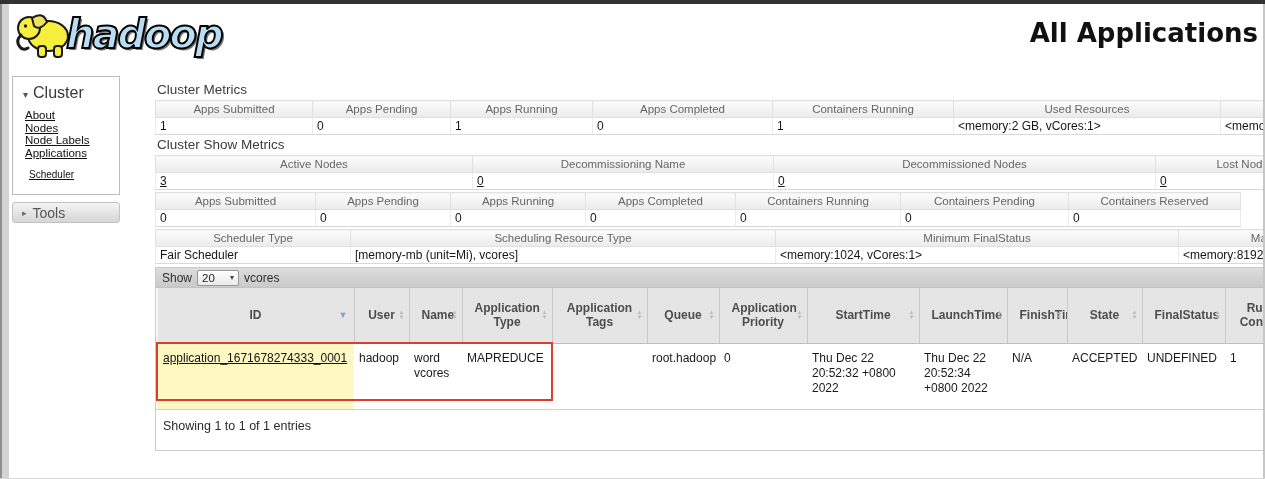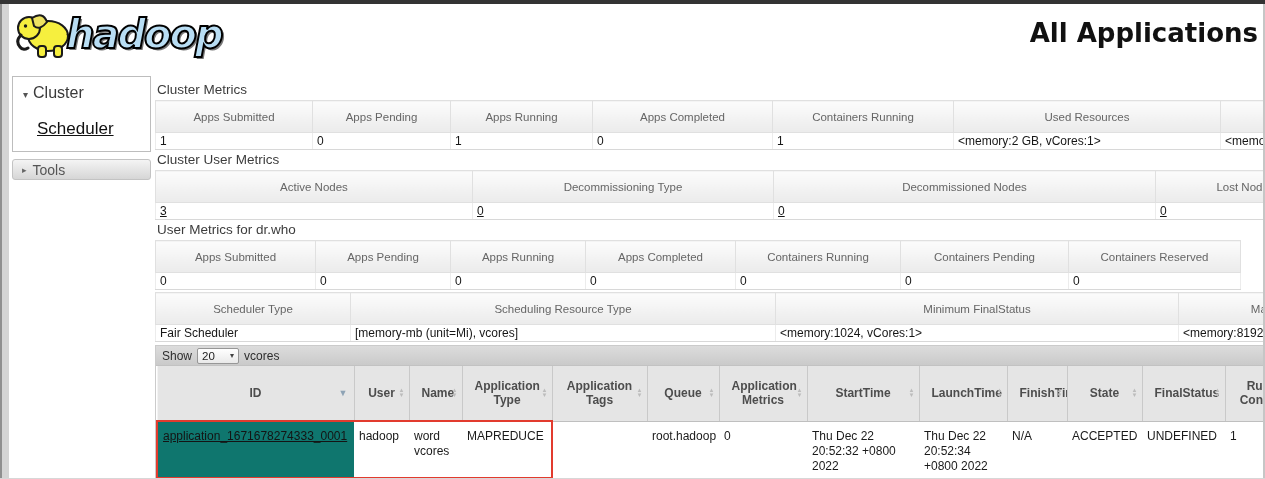--- a/index.html
+++ b/index.html
@@ -24,44 +24,44 @@
     text-shadow:2px 2px 0 #777;
     margin-left:-6px;
   }
   .page-title {
     position:absolute; right:7px; top:18px;
     font-family:"DejaVu Sans",sans-serif; font-weight:bold;
     font-size:26px; color:#111; white-space:nowrap;
   }
 
   
-  .sidebar { position:absolute; left:12px; top:76px; width:139px; z-index:5;}
+  .sidebar { position:absolute; left:12px; top:76px; width:108px; z-index:5;}
   .nav-box { border:1px solid #bdbdbd; background:#fff; padding:5px 6px 12px 8px; }
   .nav-title { font-size:16px; color:#3a3a3a; margin:2px 0 7px 2px; }
   .nav-title .tri { font-size:10px; color:#555; margin-right:5px; }
   .sidebar ul { list-style:none; }
   .sidebar a { color:#101010; text-decoration:underline; }
   .nav-main { font-size:11.5px; line-height:12.5px; margin-left:4px;}
   .nav-sub  { font-size:11px;  line-height:11.5px; margin:3px 0 0 22px; }
-  .nav-scheduler { display:inline-block; font-size:17px; margin:10px 0 0 16px; color:#101010; text-decoration:underline;}
+  .nav-scheduler { display:inline-block; font-size:10px; margin:10px 0 0 8px; color:#101010; text-decoration:underline;}
   .tools-bar {
     margin-top:7px; height:21px; border:1px solid #c3c3c3; border-radius:3px;
     background:linear-gradient(#f4f4f4,#d6d6d6);
     display:flex; align-items:center; padding-left:9px;
     font-size:14px; color:#555;
   }
   .tools-bar .tri { font-size:9px; color:#666; margin-right:6px; }
 
   
   .main { position:absolute; left:150px; top:80px; width:1115px; height:402px; overflow:hidden; }
   .sec-head { font-size:13.5px; color:#3c3c3c; margin:2px 0 3px 7px; }
 
   table.metrics { border-collapse:collapse; table-layout:fixed; margin-left:5px; margin-bottom:2px; }
   table.metrics th {
-    height:32px; font-weight:normal; font-size:11.5px; color:#666; text-align:center;
+    height:17px; font-weight:normal; font-size:11.5px; color:#666; text-align:center;
     background:linear-gradient(#fcfcfc,#ebebeb); border:1px solid #e0e0e0; padding:1px 3px;
     overflow:hidden; white-space:nowrap;
   }
   table.metrics td {
     height:17px; font-size:12px; color:#161616; text-align:left;
     padding:1px 4px; background:#fff;
     border:1px solid #ececec; border-bottom:1px solid #d8d8d8;
     overflow:hidden; white-space:nowrap;
   }
   table.metrics a { color:#161616; text-decoration:underline; }
@@ -90,21 +90,21 @@
   }
   .sort-desc { position:absolute; right:6px; top:50%; transform:translateY(-50%); font-size:9px; color:#8ea3b5; }
   .sort-both { position:absolute; right:4px; top:50%; transform:translateY(-50%);
                display:flex; flex-direction:column; font-size:6px; line-height:5px; color:#bcbcbc; }
   table.apps td {
     font-size:12px; color:#1a1a1a; vertical-align:top; text-align:left;
     padding:7px 5px 4px 5px; background:#fff; line-height:15px;
     overflow:hidden;
   }
   table.apps tr.data-row td { height:50px; }
-  table.apps td.sorted-cell { background:#0f766e; }
+  table.apps td.sorted-cell { background:#fef9c3; }
   table.apps a { color:#141414; text-decoration:underline; }
   tr.spacer-row td { height:9px; padding:0; }
   .hl-t { border-top:2px solid #e23b2e !important; }
   .hl-b { border-bottom:2px solid #e23b2e !important; }
   .hl-l { border-left:2px solid #e23b2e !important; }
   .hl-r { border-right:2px solid #e23b2e !important; }
   .dt-footer { border-top:1px solid #cfcfcf; padding:9px 6px 17px 7px; font-size:12.5px; color:#2a2a2a; }
 </style>
 </head>
 <body>
@@ -125,20 +125,26 @@
     <path d="M7 27 q-6 6 -1 12 q3 4 8 1" fill="none" stroke="#1a1a1a" stroke-width="3" stroke-linecap="round"></path>
     <circle cx="11.5" cy="18" r="1.7" fill="#1a1a1a"></circle>
   </svg>
   <span class="logo-text">hadoop</span>
 </div>
 <div class="page-title">All Applications</div>
 
 <div class="sidebar">
   <div class="nav-box">
     <div class="nav-title"><span class="tri">▾</span><span>Cluster</span></div>
+    <ul class="nav-main">
+        <li><a href="#">About</a></li>
+        <li><a href="#">Nodes</a></li>
+        <li><a href="#">Node Labels</a></li>
+        <li><a href="#">Applications</a></li>
+      </ul>
     <a href="#" class="nav-scheduler">Scheduler</a>
   </div>
   <div class="tools-bar">
       <span class="tri">▸</span>
       <span>Tools</span>
     </div>
 </div>
 
 <div class="main">
 
@@ -170,47 +176,46 @@
           <td>0</td>
           <td>1</td>
           <td>0</td>
           <td>1</td>
           <td>&lt;memory:2 GB, vCores:1&gt;</td>
           <td>&lt;memo</td>
         </tr>
       </tbody>
     </table>
 
-  <div class="sec-head">Cluster User Metrics</div>
+  <div class="sec-head">Cluster Show Metrics</div>
   <table class="metrics" style="width: 1180px;">
       <colgroup>
         <col style="width: 317px;">
         <col style="width: 301px;">
         <col style="width: 382px;">
         <col style="width: 180px;">
       </colgroup>
       <thead>
         <tr>
           <th>Active Nodes</th>
-          <th>Decommissioning Type</th>
+          <th>Decommissioning Name</th>
           <th>Decommissioned Nodes</th>
           <th>Lost Nodes</th>
         </tr>
       </thead>
       <tbody>
         <tr>
           <td><a href="#">3</a></td>
           <td><a href="#">0</a></td>
           <td><a href="#">0</a></td>
           <td><a href="#">0</a></td>
         </tr>
       </tbody>
     </table>
 
-  <div class="sec-head">User Metrics for dr.who</div>
   <table class="metrics" style="width: 1085px;">
       <colgroup>
         <col style="width: 160px;">
         <col style="width: 135px;">
         <col style="width: 135px;">
         <col style="width: 150px;">
         <col style="width: 165px;">
         <col style="width: 168px;">
         <col style="width: 172px;">
       </colgroup>
@@ -305,21 +310,21 @@
                 <span>▼</span>
               </span></th>
           <th><span>Application Tags</span><span class="sort-both">
                 <span>▲</span>
                 <span>▼</span>
               </span></th>
           <th><span>Queue</span><span class="sort-both">
                 <span>▲</span>
                 <span>▼</span>
               </span></th>
-          <th><span>Application Metrics</span><span class="sort-both">
+          <th><span>Application Priority</span><span class="sort-both">
                 <span>▲</span>
                 <span>▼</span>
               </span></th>
           <th><span>StartTime</span><span class="sort-both">
                 <span>▲</span>
                 <span>▼</span>
               </span></th>
           <th><span>LaunchTime</span><span class="sort-both">
                 <span>▲</span>
                 <span>▼</span>

